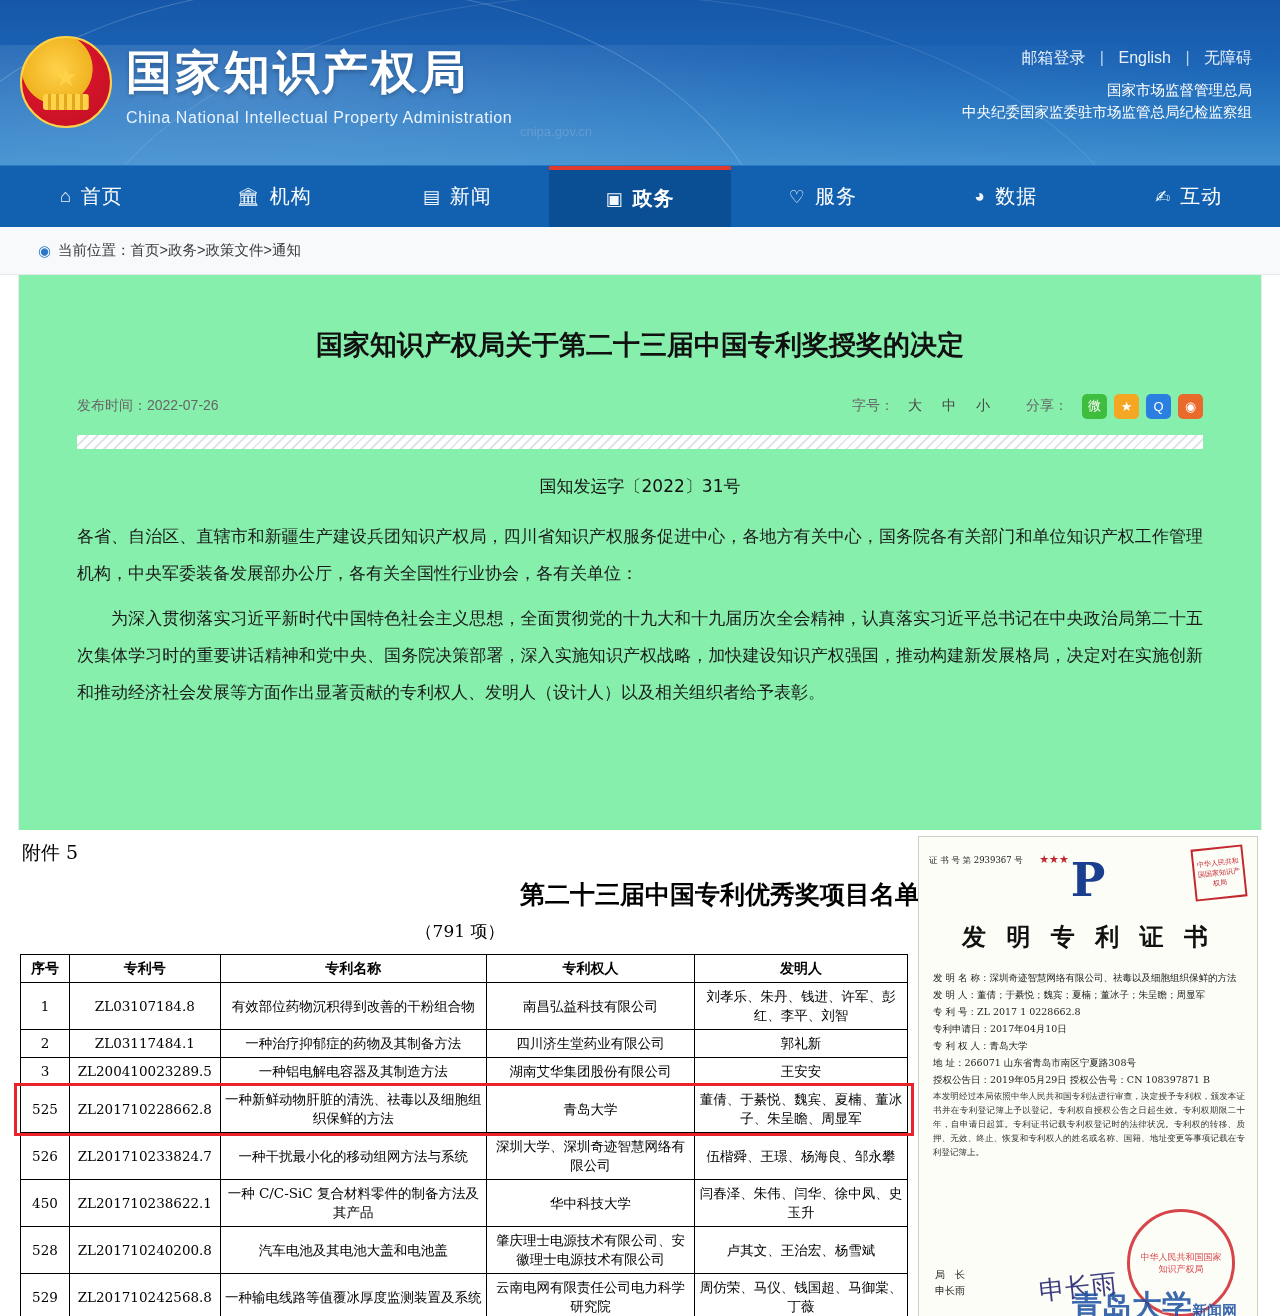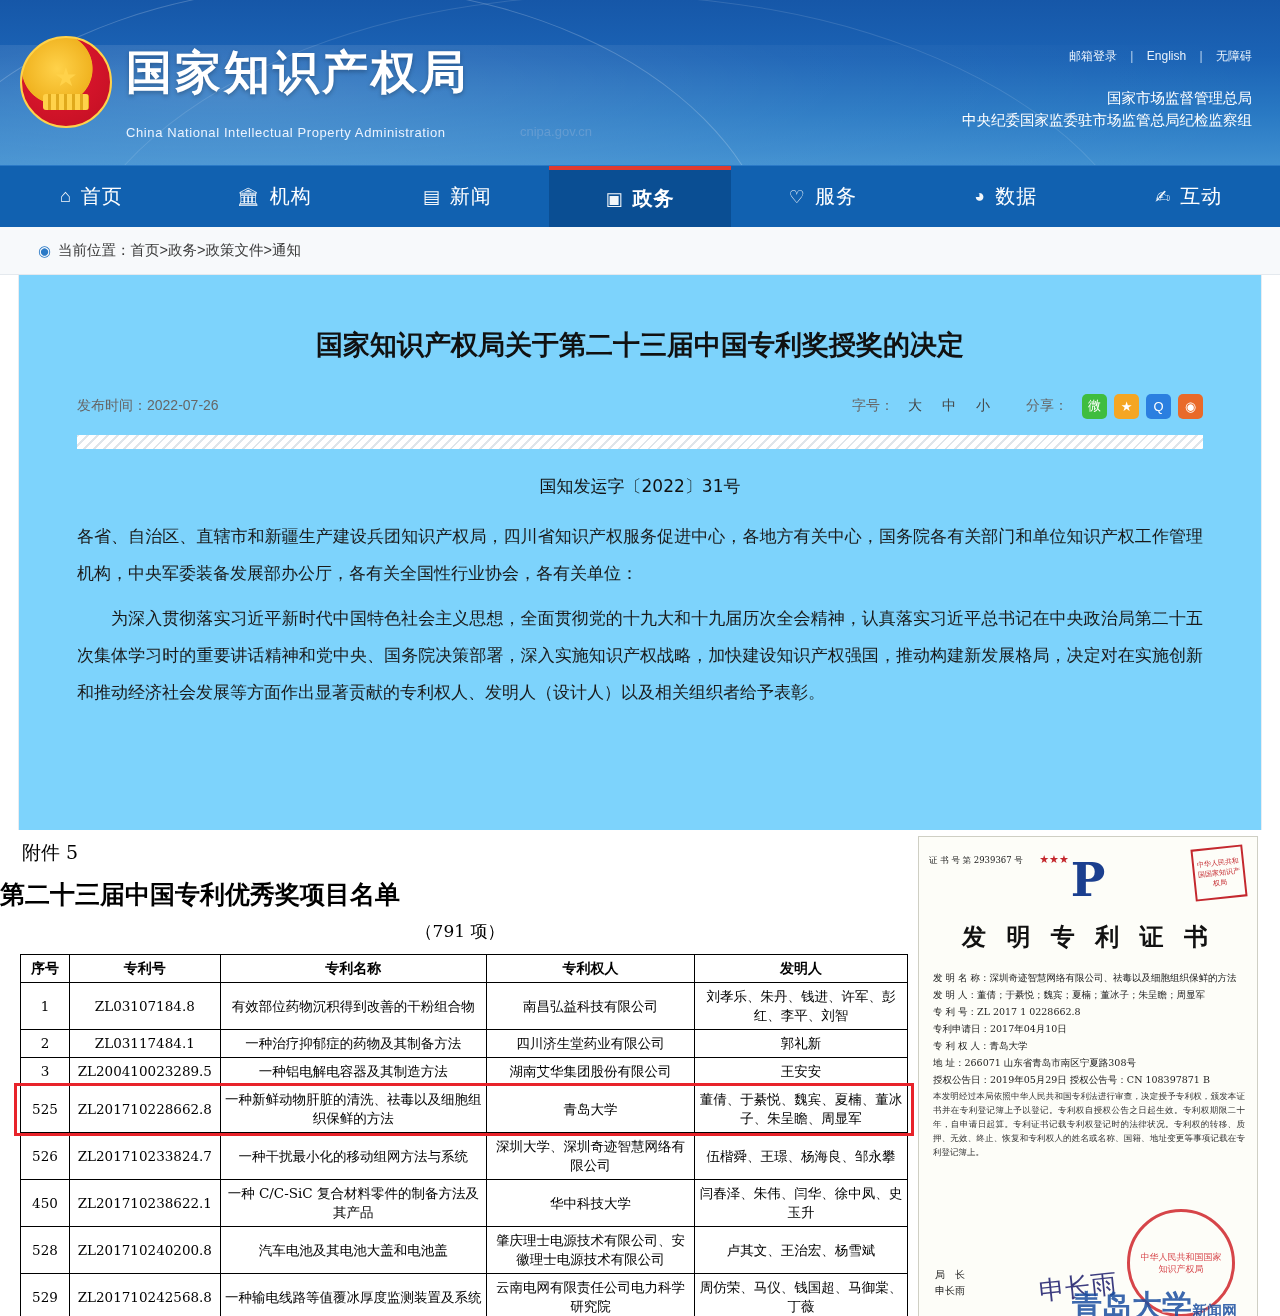--- a/index.html
+++ b/index.html
@@ -51,29 +51,29 @@
   }
   .brand {
     position:absolute; left:126px; top:42px; color:#fff;
   }
   .brand .cn {
     font-size: 46px; font-weight: bold; letter-spacing: 3px;
     text-shadow: 0 2px 4px rgba(0,0,0,0.25);
     font-family: "DejaVu Sans","Liberation Sans",sans-serif;
   }
   .brand .en {
-    font-size: 13px; letter-spacing: 0.6px; margin-top: 21px; color:#eaf3ff;
+    font-size: 16px; letter-spacing: 0.6px; margin-top: 5px; color:#eaf3ff;
   }
   .header-right {
     position:absolute; right: 28px; top: 48px; text-align: right; color:#ffffff;
   }
-  .top-links { font-size: 12px; color:#e8f1fb; }
+  .top-links { font-size: 16px; color:#e8f1fb; }
   .top-links span.sep { margin: 0 10px; color:#b9d3ee; }
   .top-links a { color:#e8f1fb; text-decoration:none; }
-  .org-lines { margin-top: 22px; font-size: 14.5px; line-height: 22px; color:#ffffff; }
+  .org-lines { margin-top: 10px; font-size: 14.5px; line-height: 22px; color:#ffffff; }
 
   
   .main-nav {
     height: 62px; background:#1161b0; display:flex; align-items:stretch;
     border-top: 1px solid #2a79c6;
   }
   .nav-item {
     flex: 1 1 0; display:flex; align-items:center; justify-content:center;
     color:#ffffff; font-size: 20px; letter-spacing:1px; cursor:pointer;
     position: relative;
@@ -87,21 +87,21 @@
   
   .crumb-bar {
     height: 48px; background:#f7f9fb; border-bottom:1px solid #e4e9ee;
     display:flex; align-items:center; padding-left: 38px; font-size: 14.5px; color:#3a3a3a;
   }
   .crumb-pin { color:#2a79c6; margin-right: 7px; font-size: 15px; }
   .crumb-bar a { color:#3a3a3a; text-decoration:none; }
 
   
   .article-wrap {
-    background:#7dd3fc; padding: 30px 0 0 0;
+    background:#86efac; padding: 30px 0 0 0;
     border-left: 1px solid #e8ecf1; border-right:1px solid #e8ecf1;
     margin: 0 18px;
     height: 555px;
     overflow: hidden;
   }
   .doc-title {
     text-align:center; font-size: 27px; font-weight: bold; color:#111;
     margin: 20px 60px 26px 60px; line-height: 40px;
     font-family: "DejaVu Sans","Liberation Sans",sans-serif;
   }
@@ -139,21 +139,21 @@
   .attach {
     position: relative;
     margin-top: 6px;
     height: 520px;
   }
   .attach-label {
     position:absolute; left: 22px; top: 4px; font-size: 19px; color:#000;
     font-family:"DejaVu Serif","Liberation Serif",serif;
   }
   .attach-title {
-    position:absolute; left: 0; top: 42px; width: 920px; text-align:left;
+    position:absolute; left: 0; top: 42px; width: 920px; text-align:right;
     font-size: 25px; font-weight: bold; color:#000;
     font-family:Liberation Serif, serif;
   }
   .attach-count {
     position:absolute; left: 0; top: 84px; width: 920px; text-align:center;
     font-size: 17px; color:#000;
     font-family:"DejaVu Serif","Liberation Serif",serif;
   }
   table.patent {
     position:absolute; left: 20px; top: 118px; width: 888px;

